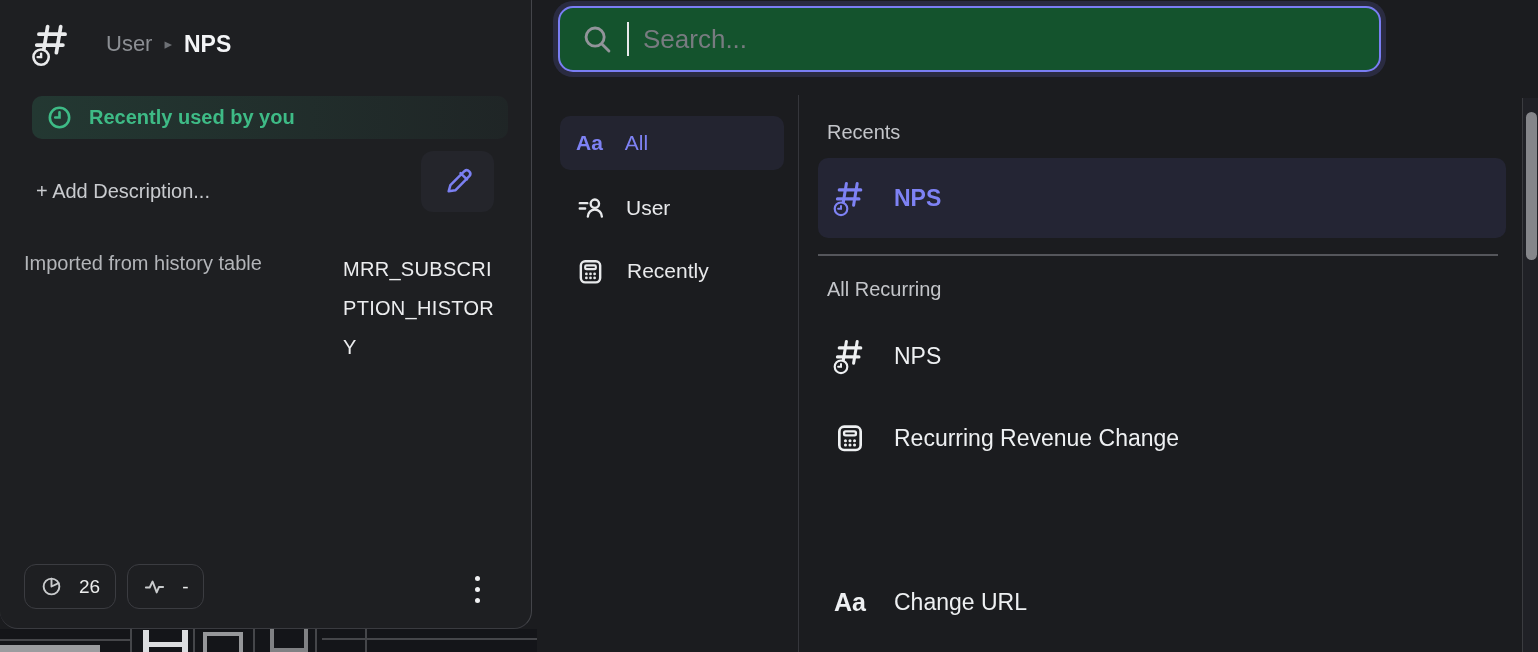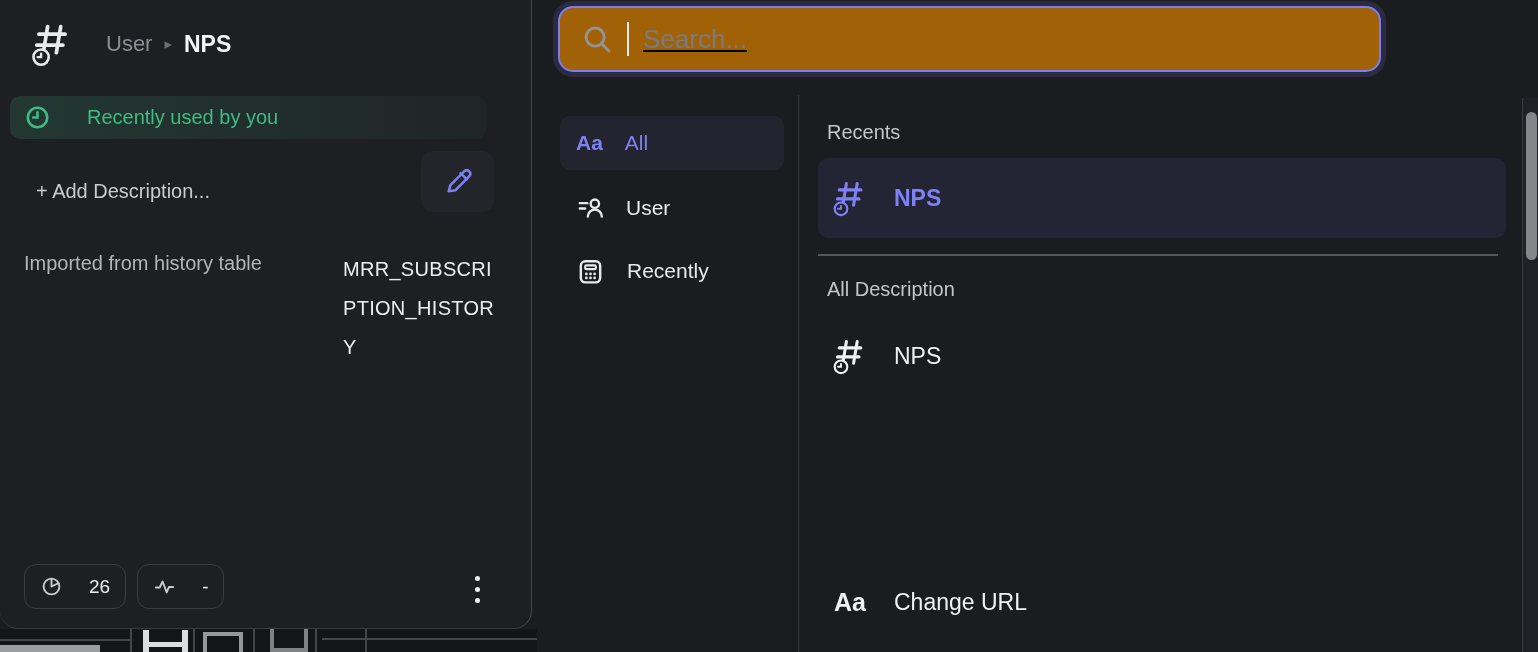--- a/index.html
+++ b/index.html
@@ -19,43 +19,43 @@
     border-right:1px solid #44454a;border-bottom:1px solid #3a3b40;
     border-radius:0 0 18px 18px;
   }
   .panel-header{left:30px;top:18px;display:flex;align-items:center;gap:32px;height:52px;}
   .breadcrumb{display:flex;align-items:center;gap:12px;}
   .crumb-parent{color:#8b8e93;font-size:22px;font-weight:500;}
   .crumb-sep{color:#6d7075;font-size:15px;}
   .crumb-current{color:#f4f5f7;font-size:23px;font-weight:700;}
 
   .recent-badge{
-    left:10px;top:96px;width:462px;height:43px;
-    display:flex;align-items:center;gap:36px;padding-left:14px;
+    left:32px;top:96px;width:462px;height:43px;
+    display:flex;align-items:center;gap:16px;padding-left:14px;
     border-radius:10px;
     background:linear-gradient(90deg,rgba(62,187,134,.16),rgba(62,187,134,.04));
-    color:#3ebb86;font-size:20px;
+    color:#3ebb86;font-size:20px;font-weight:bold;
   }
 
   .add-desc{left:36px;top:180px;color:#c9cbcf;font-size:20px;cursor:text;}
   .pencil-btn{
     left:421px;top:151px;width:73px;height:61px;border:none;cursor:pointer;
     background:#24252b;border-radius:12px;display:flex;align-items:center;justify-content:center;
     color:#7b80f2;
   }
 
   .imported-label{left:24px;top:252px;color:#b3b5b9;font-size:20px;}
   .imported-value{
     left:343px;top:250px;width:158px;color:#ecedef;font-size:20px;
     line-height:39px;word-break:break-all;letter-spacing:.3px;
   }
 
   .panel-footer{left:24px;top:564px;display:flex;align-items:center;gap:11px;}
   .pill{
-    display:flex;align-items:center;gap:26px;height:45px;padding:9px 15px;
+    display:flex;align-items:center;gap:16px;height:45px;padding:9px 15px;
     border:1.5px solid #3b3c41;border-radius:12px;background:transparent;
     color:#eceded;font-size:19px;cursor:pointer;font-family:inherit;
   }
   .pill .picon{color:#c9cbcd;display:flex;}
   .kebab{
     left:460px;top:568px;width:34px;height:42px;border:none;background:transparent;cursor:pointer;
     display:flex;flex-direction:column;align-items:center;justify-content:center;gap:6px;
   }
   .kebab i{width:5px;height:5px;border-radius:50%;background:#f0f1f3;}
 
@@ -66,23 +66,23 @@
   .bs-h{position:absolute;left:143px;top:1px;width:45px;height:22px;}
   .bs-h .bar{position:absolute;top:0;width:6px;height:22px;background:#dcdde0;}
   .bs-h .cross{position:absolute;left:0;right:0;top:12px;height:5px;background:#dcdde0;}
   .bs-box-top{position:absolute;left:203px;top:3px;width:32px;height:20px;border:4px solid #96979a;border-bottom:none;}
   .bs-box-bot{position:absolute;left:270px;top:0;width:30px;height:19px;border:4px solid #808184;border-top:none;}
   .bs-scroll{position:absolute;left:0;top:16px;width:100px;height:7px;background:#9b9c9f;}
 
   
   .search-box{
     left:558px;top:6px;width:823px;height:66px;
-    background:#a16207;border:2px solid #7a7ef3;border-radius:15px;
+    background:#14532d;border:2px solid #7a7ef3;border-radius:15px;
     box-shadow:0 0 0 5px rgba(122,126,243,.16);
-    display:flex;align-items:center;gap:14px;padding-left:22px;box-sizing:border-box;text-decoration:underline;
+    display:flex;align-items:center;gap:14px;padding-left:22px;box-sizing:border-box;
   }
   .search-icon{color:#92949a;display:flex;}
   .caret{width:2px;height:34px;background:#e8e9eb;}
   .search-input{
     flex:1;background:transparent;border:none;outline:none;
     color:#e8e9eb;font-size:26px;font-family:inherit;padding:0;
   }
   .search-input::placeholder{color:#787b80;}
   .create-btn{
     left:1400px;top:14px;height:50px;display:flex;align-items:center;gap:18px;
@@ -255,33 +255,48 @@
         <path d="M16 6 L12 30 M28 6 L24 30 M8 13 H32 M6 23 H30"></path>
         <circle cx="10" cy="34" r="7" fill="#242534" stroke-width="2.4"></circle>
         <path d="M10 30.8 V34 H6.8" stroke-width="2.2"></path>
       </svg>
     </span>
     <span>NPS</span>
   </div>
 
   <div class="abs results-divider"></div>
 
-  <span class="abs section-header" style="left:827px;top:278px;">All Description</span>
+  <span class="abs section-header" style="left:827px;top:278px;">All Recurring</span>
 
   <div class="abs result-row" style="left:818px;top:332px;width:688px;height:48px;">
     <span class="row-icon">
       <svg width="36" height="40" viewBox="0 0 40 44" fill="none" stroke="currentColor" stroke-width="3.4" stroke-linecap="round">
         <path d="M16 6 L12 30 M28 6 L24 30 M8 13 H32 M6 23 H30"></path>
         <circle cx="10" cy="34" r="7" fill="#1b1c1f" stroke-width="2.4"></circle>
         <path d="M10 30.8 V34 H6.8" stroke-width="2.2"></path>
       </svg>
     </span>
     <span>NPS</span>
   </div>
 
+  <div class="abs result-row" style="left:818px;top:414px;width:688px;height:48px;">
+    <span class="row-icon">
+      <svg width="32" height="32" viewBox="0 0 24 24" fill="none" stroke="currentColor" stroke-width="2" stroke-linecap="round">
+        <rect x="4" y="3.5" width="16" height="17.5" rx="3.6"></rect>
+        <rect x="7.6" y="7" width="8.8" height="3" rx="1" stroke-width="1.8"></rect>
+        <circle cx="8.6" cy="14" r="1.15" fill="currentColor" stroke="none"></circle>
+        <circle cx="12" cy="14" r="1.15" fill="currentColor" stroke="none"></circle>
+        <circle cx="15.4" cy="14" r="1.15" fill="currentColor" stroke="none"></circle>
+        <circle cx="8.6" cy="17.3" r="1.15" fill="currentColor" stroke="none"></circle>
+        <circle cx="12" cy="17.3" r="1.15" fill="currentColor" stroke="none"></circle>
+        <circle cx="15.4" cy="17.3" r="1.15" fill="currentColor" stroke="none"></circle>
+      </svg>
+    </span>
+    <span>Recurring Revenue Change</span>
+  </div>
 
 
   <div class="abs result-row" style="left:818px;top:578px;width:688px;height:48px;">
     <span class="row-icon aa-glyph" style="font-size:25px;color:#eef0f2;">Aa</span>
     <span>Change URL</span>
   </div>
 
   <div class="abs sb-track"></div>
   <div class="abs sb-thumb"></div>
 

